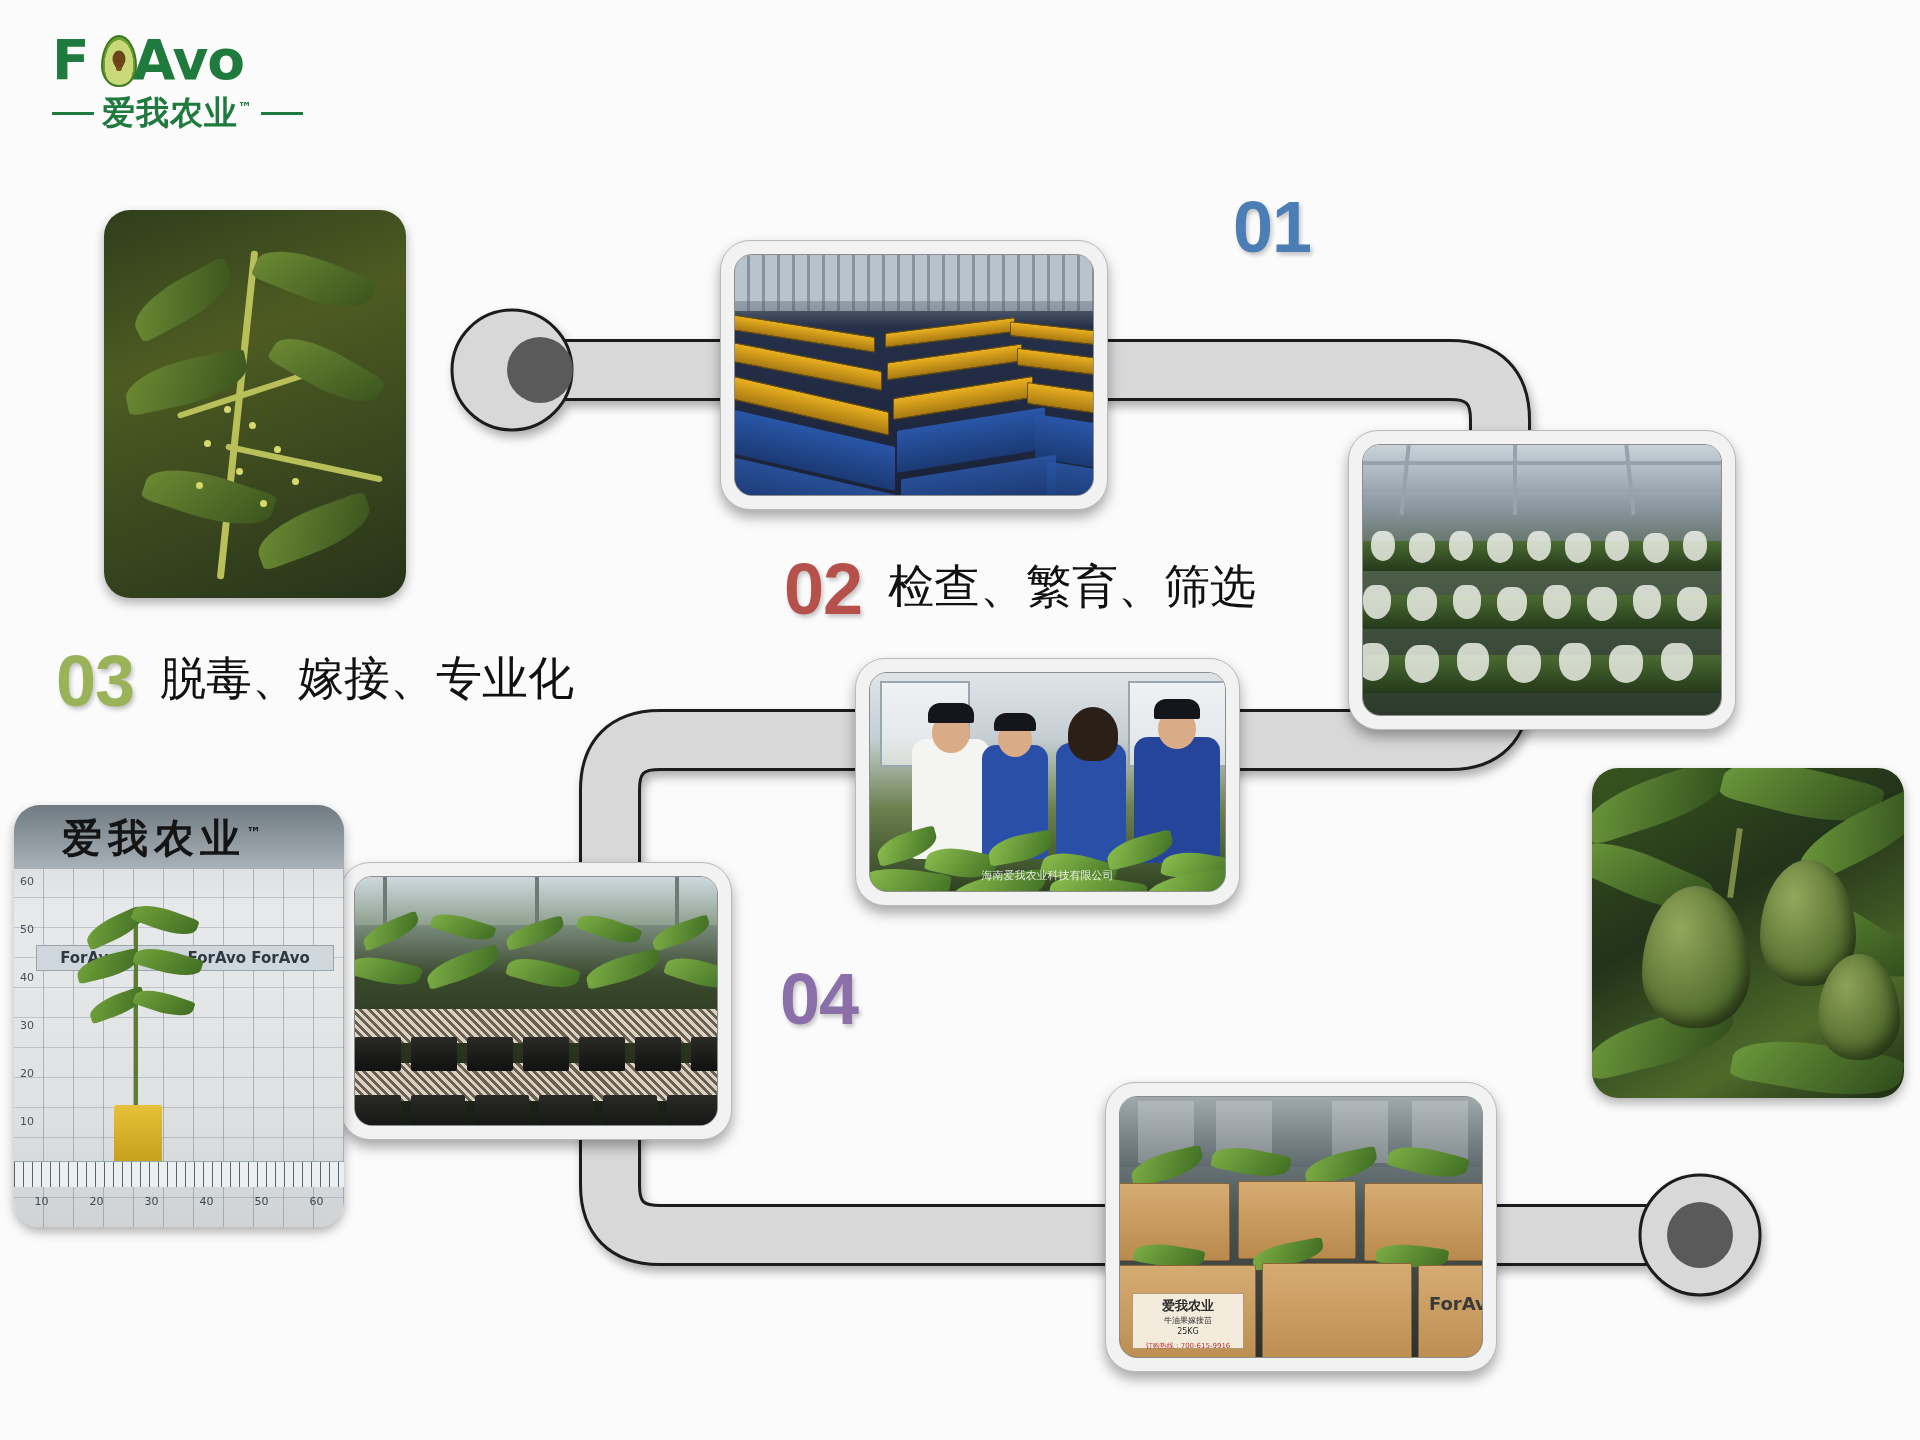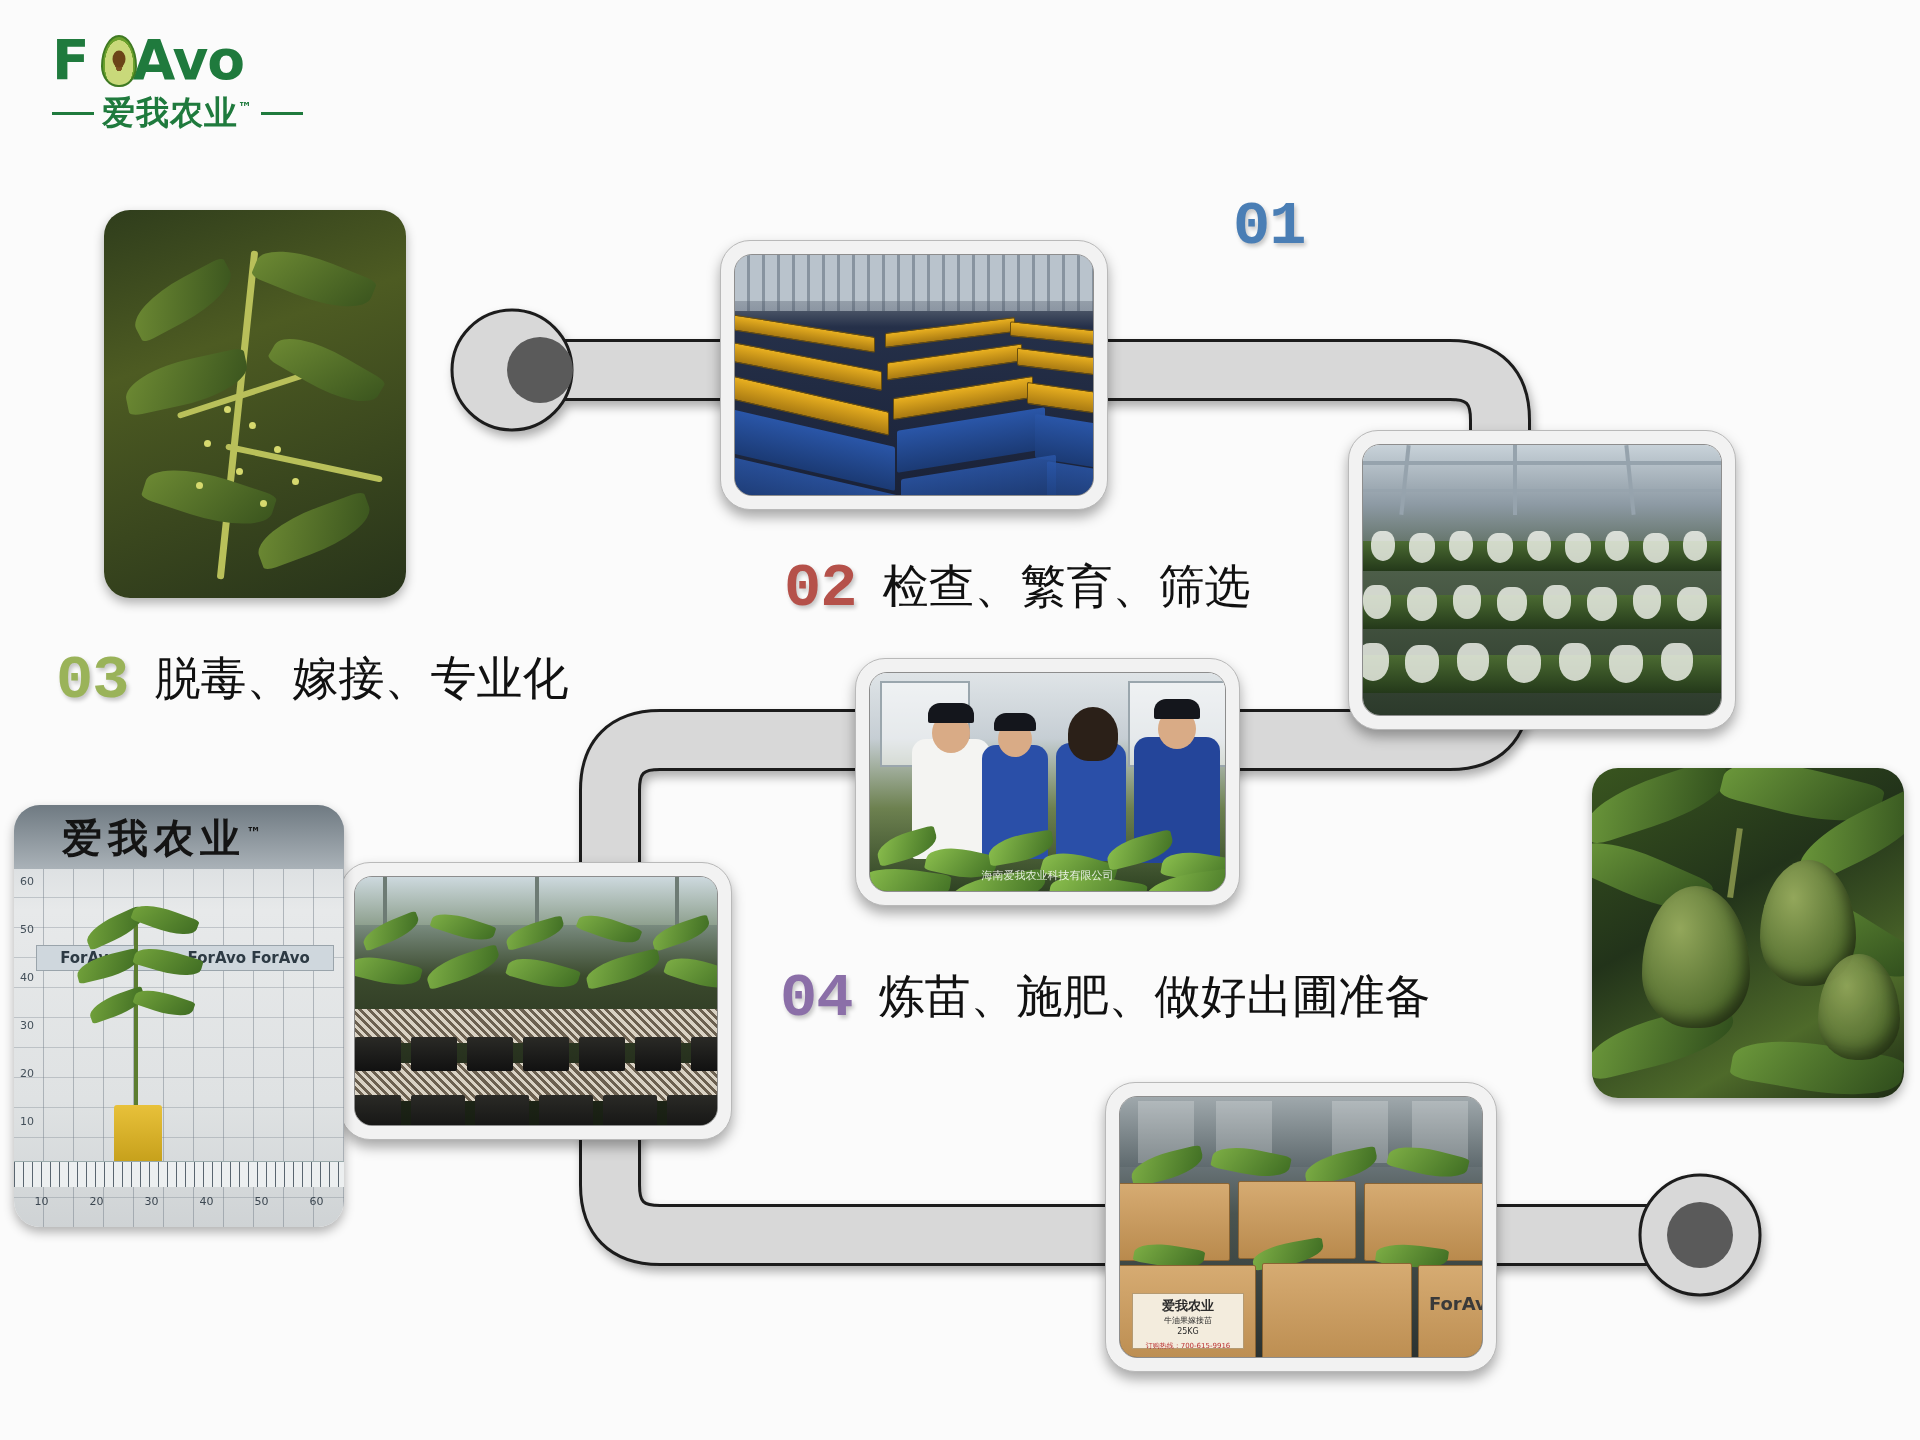--- a/index.html
+++ b/index.html
@@ -74,22 +74,22 @@
   .photo {
     position: absolute;
     border-radius: 26px;
     overflow: hidden;
     box-shadow: 0 5px 11px rgba(0,0,0,.3);
   }
 
   
   .step { position: absolute; display: flex; align-items: flex-start; white-space: nowrap; }
   .step .num {
-    font-family: Liberation Mono, monospace;
-    font-weight: 700; font-size: 62px; line-height: 62px;
+    font-family: Liberation Sans, sans-serif;
+    font-weight: 700; font-size: 72px; line-height: 62px;
     text-shadow: 2px 3px 4px rgba(0,0,0,.22);
     letter-spacing: -1px;
   }
   .step .txt {
     font-family: "DejaVu Sans", sans-serif;
     font-weight: 400; font-size: 46px; line-height: 56px;
     color: #111; margin-left: 26px; white-space: pre-line;
   }
 
   
@@ -468,17 +468,16 @@
     <span class="txt">检查、繁育、筛选</span>
   </div>
 
   <div class="step" style="left:56px; top:650px;">
     <span class="num" style="color:#9ab359">03</span>
     <span class="txt">脱毒、嫁接、专业化</span>
   </div>
 
   <div class="step" style="left:780px; top:968px;">
     <span class="num" style="color:#8b6fa8">04</span>
-    <span class="txt">炼苗、施肥、做好出圃准备</span>
   </div>
 
 
 </div>
 
 </body></html>

